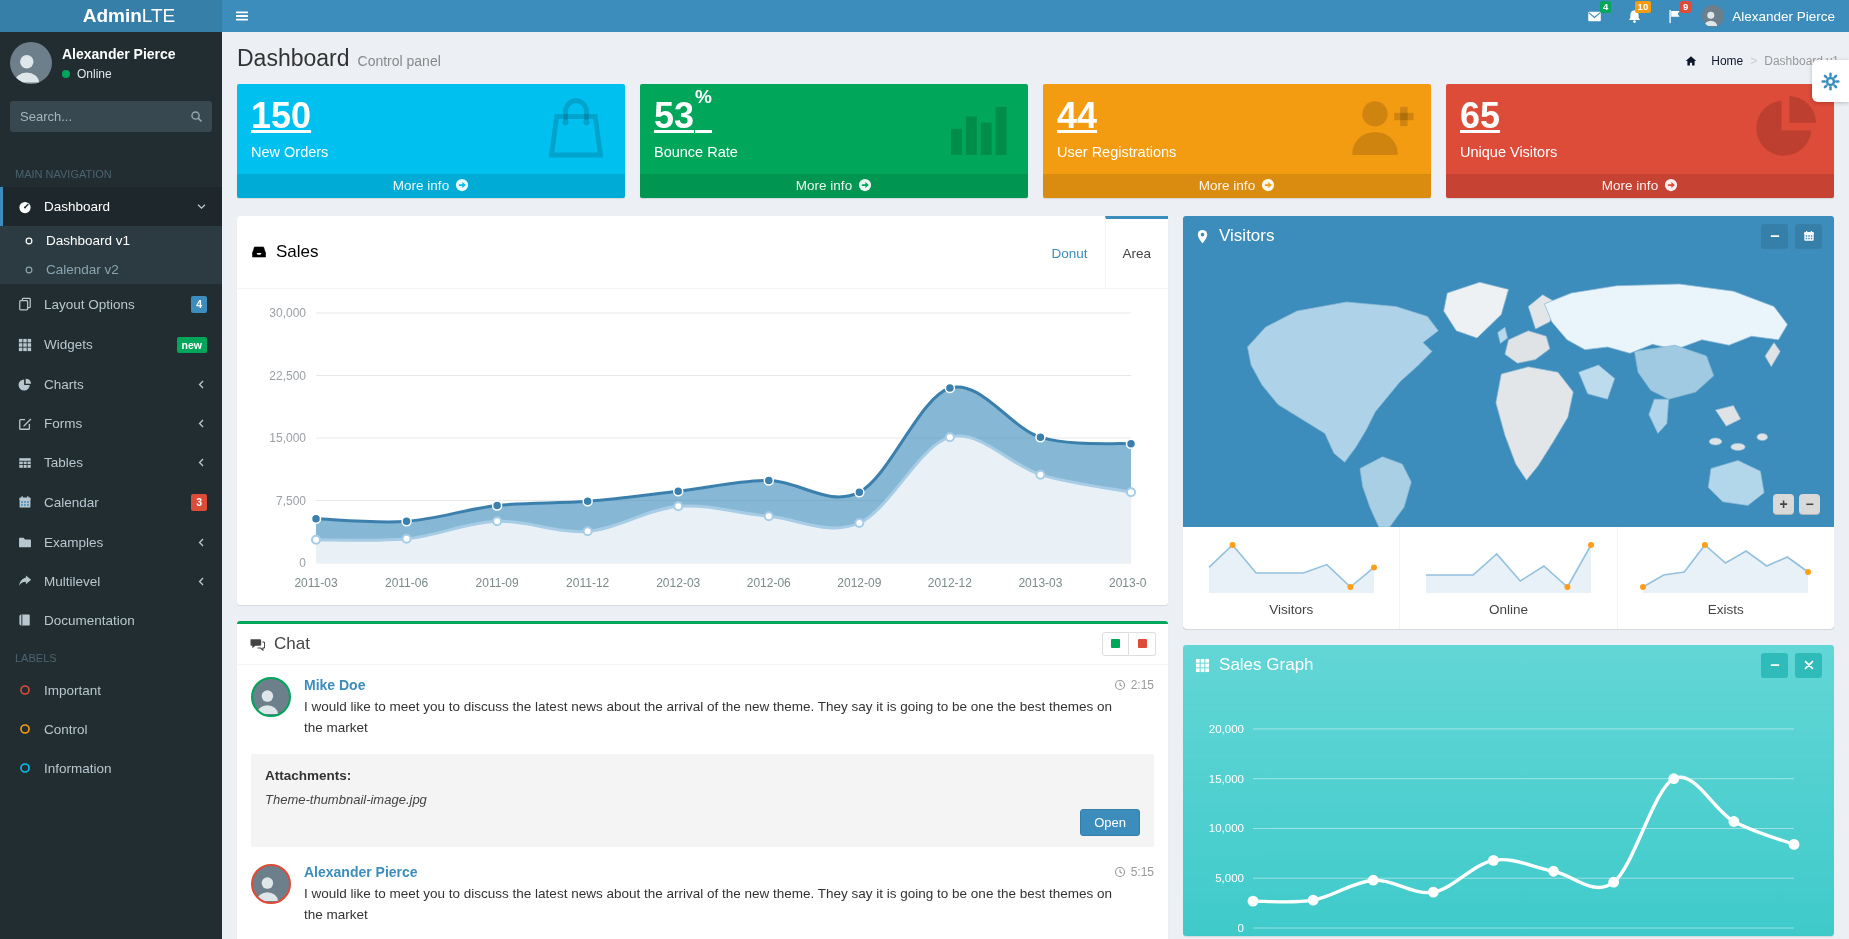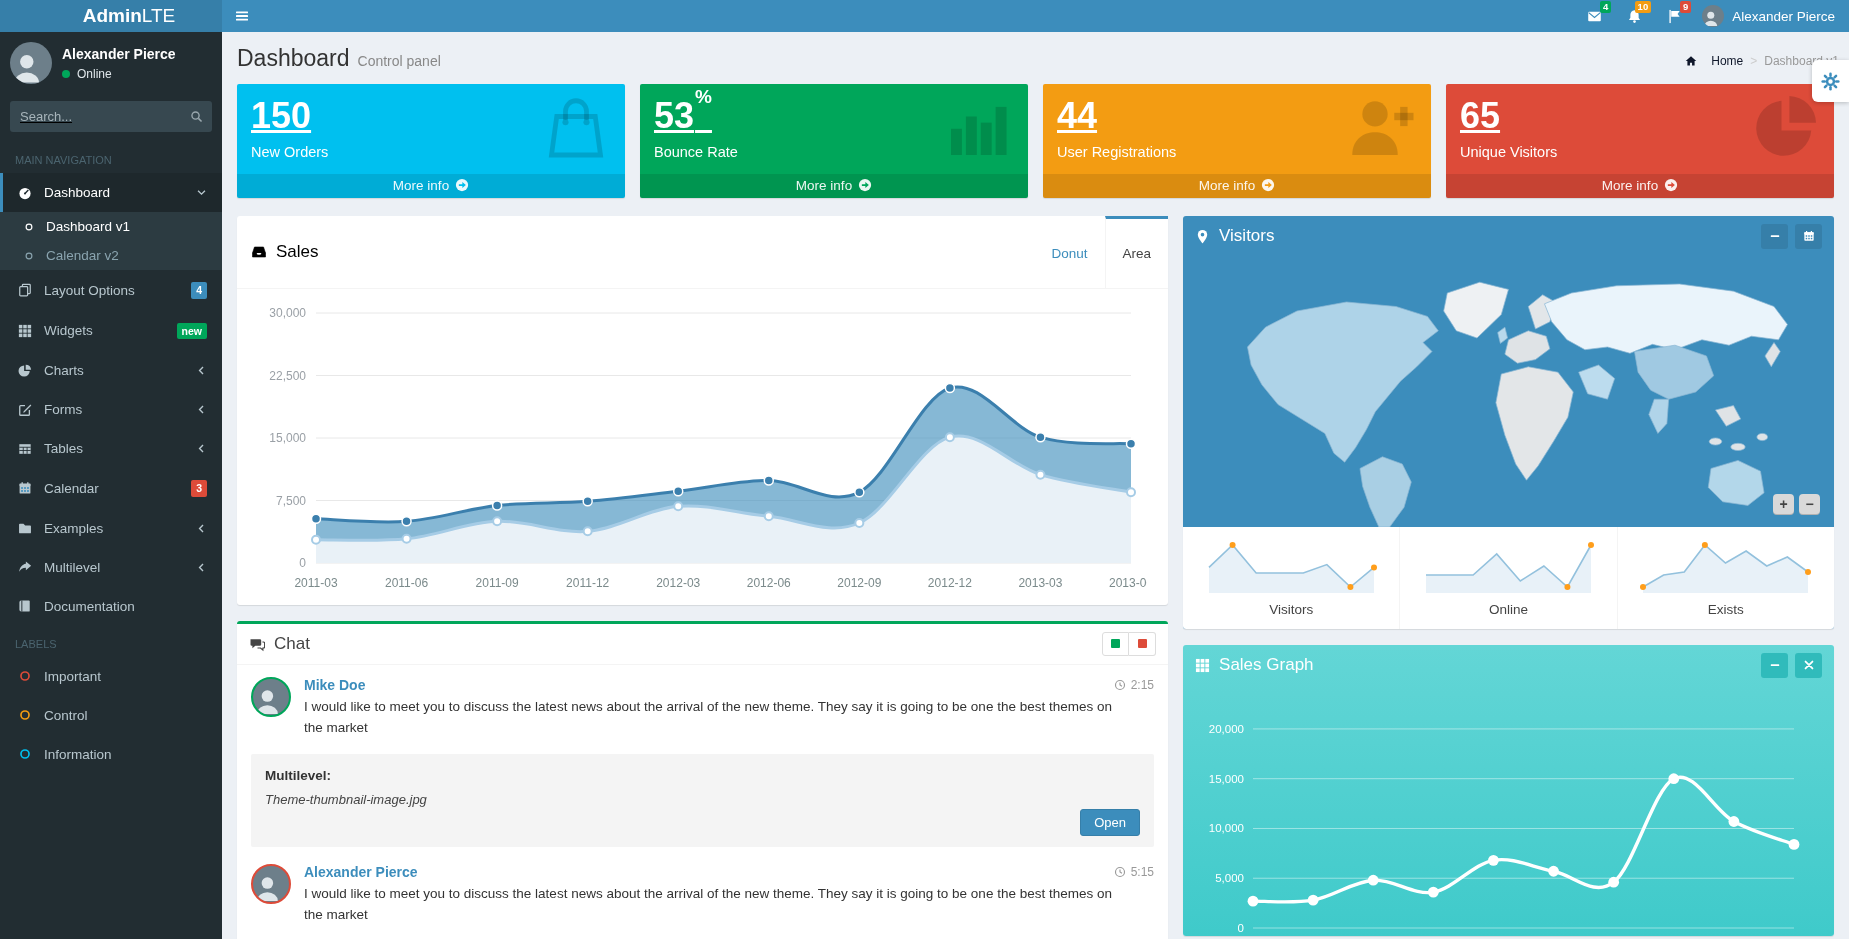--- a/index.html
+++ b/index.html
@@ -24,21 +24,21 @@
   .avatar-circle svg { width:80%; height:80%; color:#dfe6ea; }
   .nav-avatar { width:22px; height:22px; }
 
   
   .sidebar { position:absolute; top:32px; left:0; bottom:0; width:222px; background:#222d32; z-index:25; }
   .user-panel { display:flex; gap:10px; padding:10px 10px 12px; align-items:center; }
   .user-avatar { width:42px; height:42px; }
   .user-name { color:#fff; font-size:14px; font-weight:bold; margin-bottom:5px; }
   .user-status { display:flex; align-items:center; gap:7px; color:#dfe6ea; font-size:12px; cursor:pointer; }
   .status-dot { width:8px; height:8px; border-radius:50%; background:#00a65a; }
-  .sidebar-search { margin:5px 10px 10px; display:flex; background:#374850; border-radius:3px;text-decoration:underline; }
+  .sidebar-search { margin:5px 10px 24px; display:flex; background:#374850; border-radius:3px; }
   .sidebar-search input { flex:1; background:transparent; border:0; color:#ccc; font-size:13px; padding:8px 10px; outline:0; min-width:0; }
   .sidebar-search input::placeholder { color:#a7b4ba; }
   .sidebar-search button { width:32px; background:transparent; border:0; color:#9aa8ae; cursor:pointer; display:flex; align-items:center; justify-content:center; }
   .sidebar-search button svg { width:13px; height:13px; }
   .menu { list-style:none; }
   .menu-header { padding:12px 15px 7px; font-size:11px; color:#4b646f; }
   .menu-item > a { display:flex; align-items:center; padding:12px 15px; color:#b8c7ce; font-size:13.5px; cursor:pointer; border-left:3px solid transparent; }
   .menu-item.active > a { background:#1e282c; color:#fff; border-left-color:#3c8dbc; }
   .mi-icon { width:26px; display:inline-flex; flex:none; }
   .mi-icon svg { width:14px; height:14px; }
@@ -725,21 +725,21 @@
                       <circle cx="8" cy="8" r="6" fill="none" stroke="currentColor" stroke-width="1.5"></circle>
                       <polyline points="8,4.5 8,8 10.6,9.6" fill="none" stroke="currentColor" stroke-width="1.5"></polyline>
                     </svg>
                   </span>
                   <span>2:15</span>
                 </span>
               </div>
               <div class="msg-text">I would like to meet you to discuss the latest news about the arrival of the new theme. They say it is going to be one the best themes on the market</div>
             </div>
             <div class="attachment">
-              <div class="att-head">Multilevel:</div>
+              <div class="att-head">Attachments:</div>
               <div class="att-file">Theme-thumbnail-image.jpg</div>
               <button class="att-open">Open</button>
             </div>
             <div class="msg">
               <span class="avatar-circle msg-avatar" style="border-color: rgb(221, 75, 57);">
                 <span style="display: inline-flex;">
                   <svg viewBox="0 0 16 16" width="100%" height="100%">
                     <circle cx="8" cy="5.6" r="3.2" fill="currentColor"></circle>
                     <path d="M2.2,15.5 a5.8,4.8 0 0 1 11.6,0 z" fill="currentColor"></path>
                   </svg>

